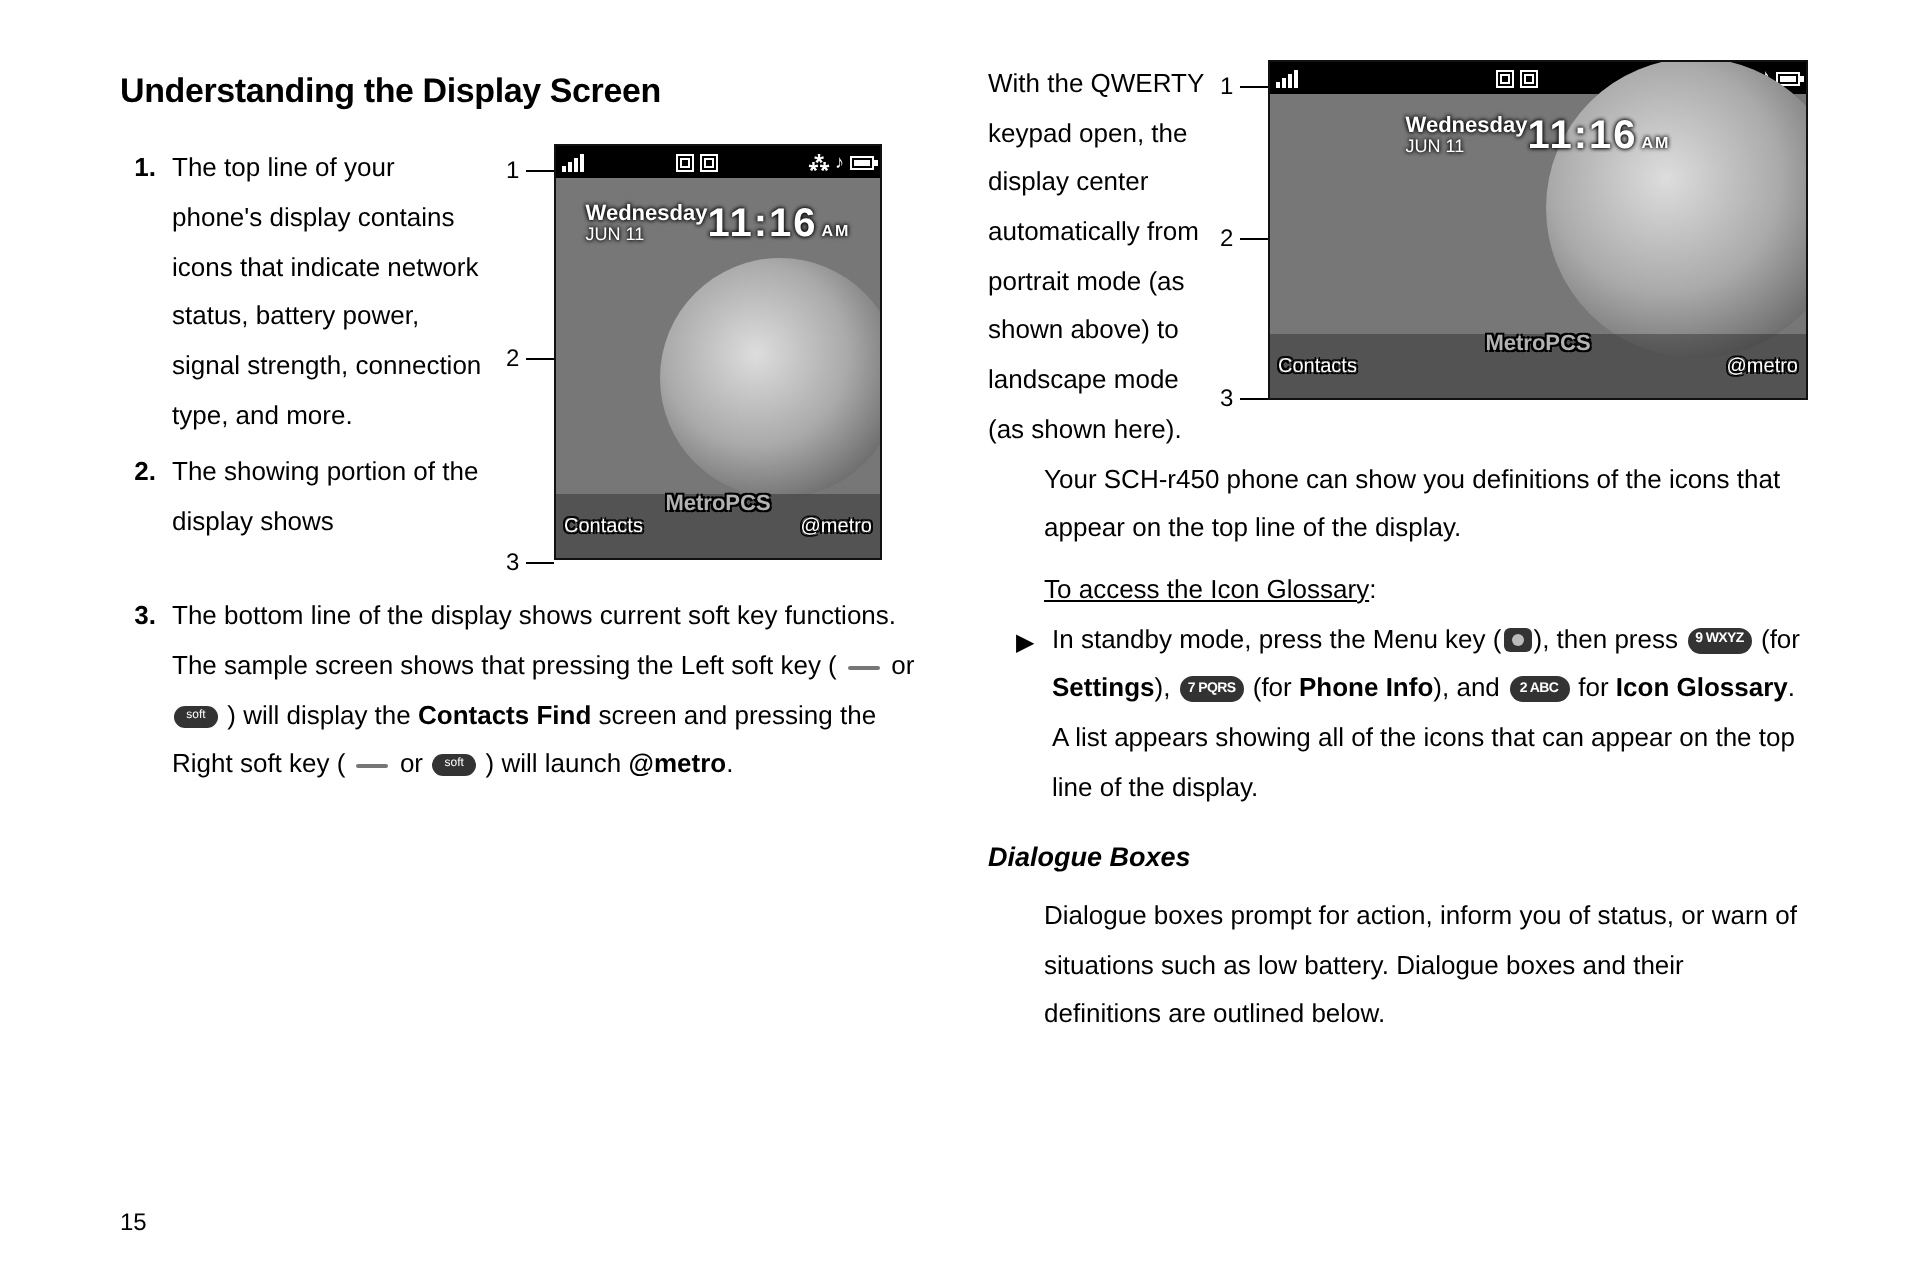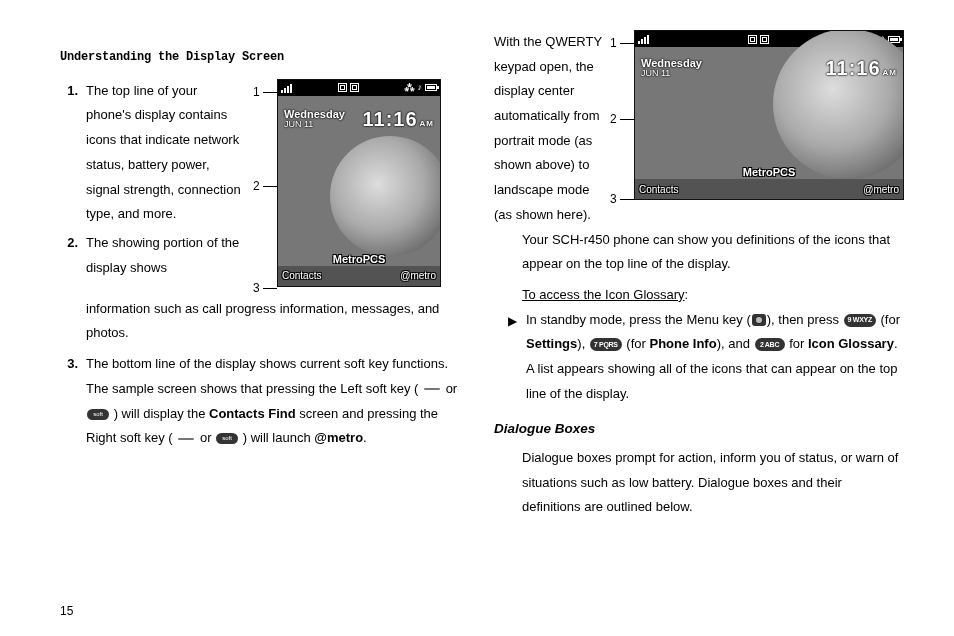--- a/index.html
+++ b/index.html
@@ -16,26 +16,25 @@
     display: flex;
     gap: 28px;
     height: 555px;
   }
   .col {
     width: 50%;
     font-size: 13px;
     line-height: 1.9;
   }
   h3.section-title {
-    font-size: 12px;
+    font-size: 17px;
     font-weight: bold;
     margin-bottom: 10px;
-    font-family: Liberation Mono, monospace;
+    font-family: Liberation Sans, sans-serif;
     letter-spacing: -0.2px;
-    margin-top: 16px;
   }
   
   .item-with-image {
     display: flex;
     gap: 8px;
   }
   .ol-block { display:flex; }
   .ol-num {
     font-weight: bold;
     width: 26px;
@@ -93,21 +92,21 @@
   .sig span:nth-child(3){height:7px}.sig span:nth-child(4){height:9px}
   .boxicon{width:9px;height:9px;border:1px solid #fff;position:relative;}
   .boxicon::after{content:"";position:absolute;inset:1px;border:1px solid #fff;}
   .bt{font-weight:bold;}
   .batt{width:12px;height:7px;border:1px solid #fff;position:relative;}
   .batt::after{content:"";position:absolute;right:-3px;top:1px;width:2px;height:3px;background:#fff;}
   .batt .fill{position:absolute;left:1px;top:1px;bottom:1px;right:1px;background:#fff;}
 
   .datetime{
     position:absolute; left:6px; right:6px;
-    color:#fff; display:flex; justify-content:space-between; align-items:center;
+    color:#fff; display:flex; justify-content:center; align-items:center;
     text-shadow:0 0 2px #000,0 0 2px #000;
   }
   .portrait .datetime{ top:20px; }
   .landscape .datetime{ top:18px; }
   .dow{font-weight:bold;font-size:11px;line-height:1.1;}
   .date{font-size:9px;line-height:1.1;}
   .clock{font-size:20px;font-weight:bold;letter-spacing:1px; display:flex; align-items:baseline;}
   .clock .ampm{font-size:8px; margin-left:2px;}
   .face{
     position:absolute; right:-10px; bottom:30px;
@@ -116,21 +115,21 @@
   }
   .landscape .face{ right:-20px; bottom:20px; width:150px;height:150px;}
   .carrier{
     position:absolute; left:0; right:0; bottom:16px; text-align:center;
     color:#fff; font-size:11px; font-weight:bold;
     text-shadow:1px 1px 0 #000,-1px -1px 0 #000,1px -1px 0 #000,-1px 1px 0 #000;
     margin-top:20px;
   }
   .landscape .carrier{ text-align:center; }
   .softbar{
-    position:absolute;left:0;right:0;bottom:0;height:20px;
+    position:absolute;left:0;right:0;bottom:0;height:32px;
     display:flex;justify-content:space-between;align-items:center;
     padding:0 4px;font-size:10px;color:#fff;
     text-shadow:1px 1px 0 #000,-1px -1px 0 #000,1px -1px 0 #000,-1px 1px 0 #000;
     background:rgba(0,0,0,.3);
   }
 
   
   .menukey{
     display:inline-block;width:14px;height:12px;border-radius:3px;
     background:#333;vertical-align:middle;position:relative;margin:0 1px;
@@ -233,24 +232,20 @@
           </div>
           <div class="carrier">MetroPCS</div>
           <div class="softbar">
             <span>Contacts</span>
             <span>@metro</span>
           </div>
         </div>
       </div>
     </div>
 
-    <div class="ol-block">
-      <div class="ol-num"></div>
-      <div class="ol-text">information such as call progress information, messages, and photos.</div>
-    </div>
 
     <div class="ol-block" style="margin-top:6px;">
       <div class="ol-num">3.</div>
       <div class="ol-text">
         <span>The bottom line of the display shows current soft key functions. The sample screen shows that pressing the Left soft key (</span>
         <span class="softline"></span>
         <span> or </span>
         <span class="softpill" title="soft">soft</span>
         <span>) will display the </span>
         <b>Contacts Find</b>

